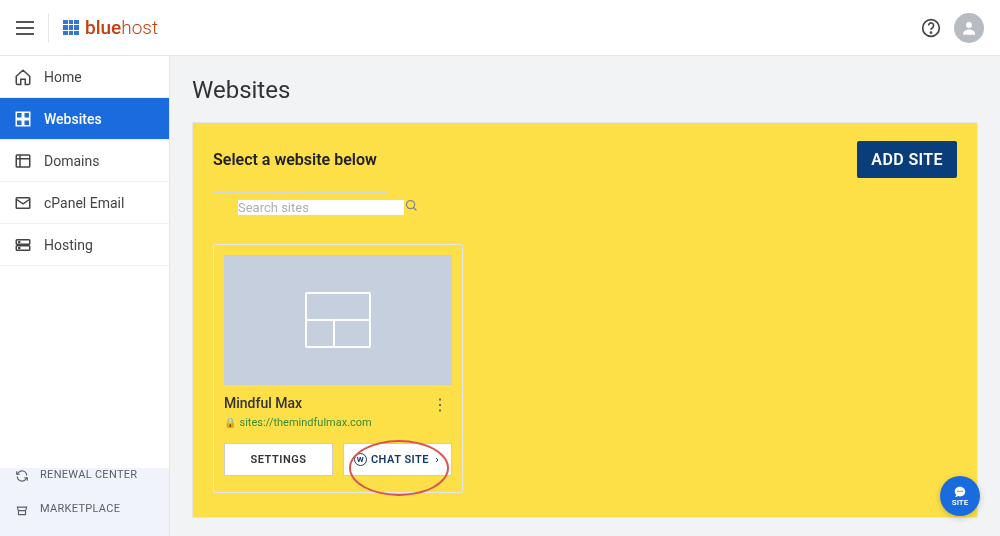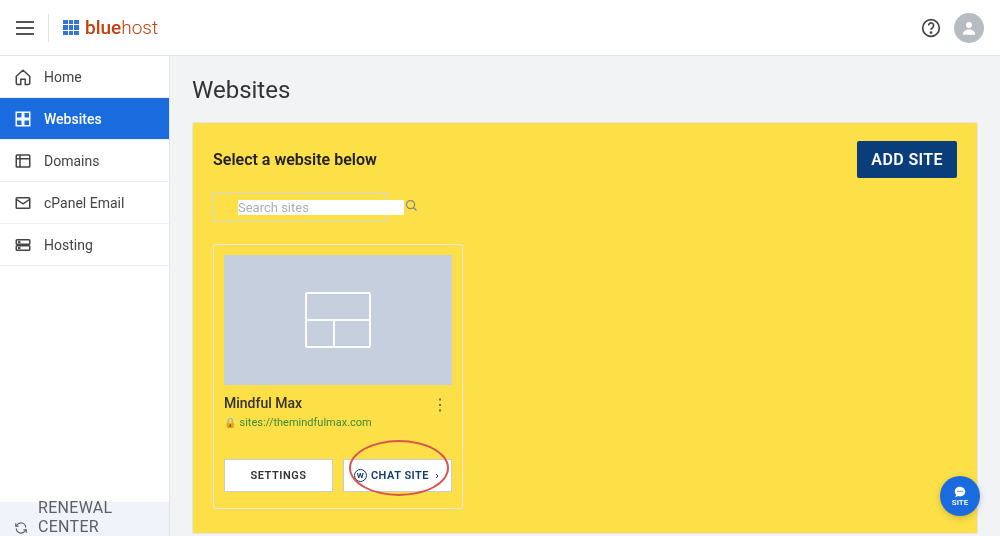--- a/index.html
+++ b/index.html
@@ -19,21 +19,21 @@
   .help-icon { color: #444; }
   .avatar { background: #b6bcc2; color: #fff; }
 
   
   .sidebar { position: absolute; left: 0; top: 56px; bottom: 0; width: 170px; border-right: 1px solid #e3e5e8; background: #fff; display: flex; flex-direction: column; }
   .nav-item { display: flex; align-items: center; height: 42px; padding: 0 14px; font-size: 14px; color: #444; cursor: pointer; border-bottom: 1px solid #eef0f2; }
   .nav-item.active { background: #196bde; color: #fff; font-weight: 500; }
   .nav-icon { width: 18px; height: 18px; margin-right: 12px; display: flex; align-items: center; justify-content: center; }
 
   .sidebar-bottom { margin-top: auto; }
-  .bottom-item { display: flex; align-items: flex-end; height: 34px; padding: 0 14px; font-size: 16px; color: #5a6068; background: #f0f4fa; cursor: pointer; letter-spacing: 0.3px; }
+  .bottom-item { display: flex; align-items: flex-start; height: 34px; padding: 0 14px; font-size: 11px; color: #5a6068; background: #f0f4fa; cursor: pointer; letter-spacing: 0.3px; }
   .bottom-item .nav-icon { width: 16px; height: 16px; margin-right: 10px; }
 
   
   .main { position: absolute; left: 170px; top: 56px; right: 0; bottom: 0; background: #f2f3f5; padding: 20px 22px; overflow: auto; }
   .page-title { font-size: 24px; font-weight: 400; color: #333; margin-bottom: 18px; }
 
   .panel { background: #fde047; border: 1px solid #e3e5e8; border-radius: 2px; padding: 18px 20px 24px; }
   .panel-header { display: flex; align-items: center; margin-bottom: 14px; }
   .panel-title { font-size: 16px; font-weight: 600; color: #222; }
   .panel-spacer { flex: 1; }
@@ -49,21 +49,21 @@
   .thumb-layout { width: 66px; height: 56px; border: 2px solid #fff; border-radius: 2px; display: flex; flex-direction: column; }
   .thumb-top { flex: 1; border-bottom: 2px solid #fff; }
   .thumb-bot { flex: 1; display: flex; }
   .thumb-bot div:first-child { width: 45%; border-right: 2px solid #fff; }
   .thumb-bot div:last-child { flex: 1; }
   .site-row { display: flex; align-items: flex-start; margin-top: 10px; }
   .site-name { font-size: 14px; color: #333; font-weight: 500; flex: 1; }
   .dots { color: #555; font-size: 16px; cursor: pointer; padding: 0 4px; }
   .site-url { font-size: 11px; color: #3c8a3c; margin-top: 2px; display: flex; align-items: center; }
   .site-url .lock { margin-right: 3px; font-size: 10px; }
-  .card-buttons { display: flex; gap: 10px; margin-top: 30px; border-radius: 10px; }
+  .card-buttons { display: flex; gap: 10px; margin-top: 14px; border-radius: 10px; }
   .card-btn { flex: 1; border: 1px solid #c9cdd1; background: #fff; padding: 9px 4px; font-size: 11px; font-weight: 600; letter-spacing: 0.5px; cursor: pointer; display: flex; align-items: center; justify-content: center; gap: 4px; color: #333; }
   .card-btn.edit { color: #123a6b; }
   .wp-icon { width: 13px; height: 13px; border-radius: 50%; border: 1.5px solid #123a6b; display: inline-flex; align-items: center; justify-content: center; font-size: 8px; font-weight: bold; }
 
   .annot-circle { position: absolute; border: 2px solid #d9534f; border-radius: 50%; width: 100px; height: 56px; pointer-events: none; }
 
   .chat-bubble { position: absolute; right: 20px; bottom: 20px; width: 40px; height: 40px; background: #196bde; border-radius: 50%; color: #fff; display: flex; flex-direction: column; align-items: center; justify-content: center; font-size: 8px; font-weight: 600; cursor: pointer; box-shadow: 0 2px 6px rgba(0,0,0,0.2); }
   .chat-bubble svg { margin-bottom: -1px; }
 </style>
 </head>
@@ -158,20 +158,28 @@
 
   <div class="sidebar-bottom">
     <div class="bottom-item">
       <span class="nav-icon">
         <svg width="14" height="14" viewBox="0 0 24 24" fill="none" stroke="#5a6068" stroke-width="2">
             <path d="M20 11A8 8 0 0 0 5 7.3L3 9M4 13a8 8 0 0 0 15 3.7L21 15"></path>
             <path d="M3 4v5h5M21 20v-5h-5"></path>
           </svg>
       </span>
       <span>RENEWAL CENTER</span>
+    </div>
+    <div class="bottom-item">
+      <span class="nav-icon">
+        <svg width="14" height="14" viewBox="0 0 24 24" fill="none" stroke="#5a6068" stroke-width="2">
+            <path d="M4 7h16l-1 4a3 3 0 0 1-3 2H8a3 3 0 0 1-3-2zM6 13v7h12v-7"></path>
+          </svg>
+      </span>
+      <span>MARKETPLACE</span>
     </div>
   </div>
 </div>
 
 <div class="main">
   <h1 class="page-title">Websites</h1>
 
   <div class="panel">
     <div class="panel-header">
       <div class="panel-title">Select a website below</div>

